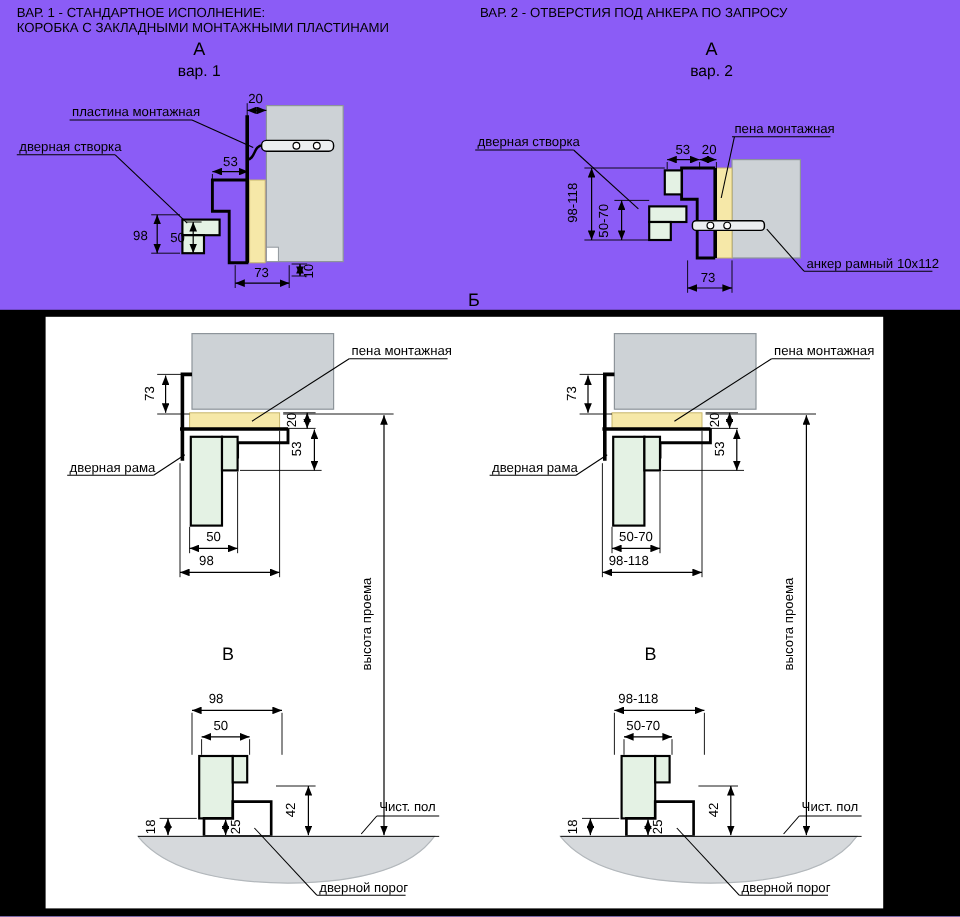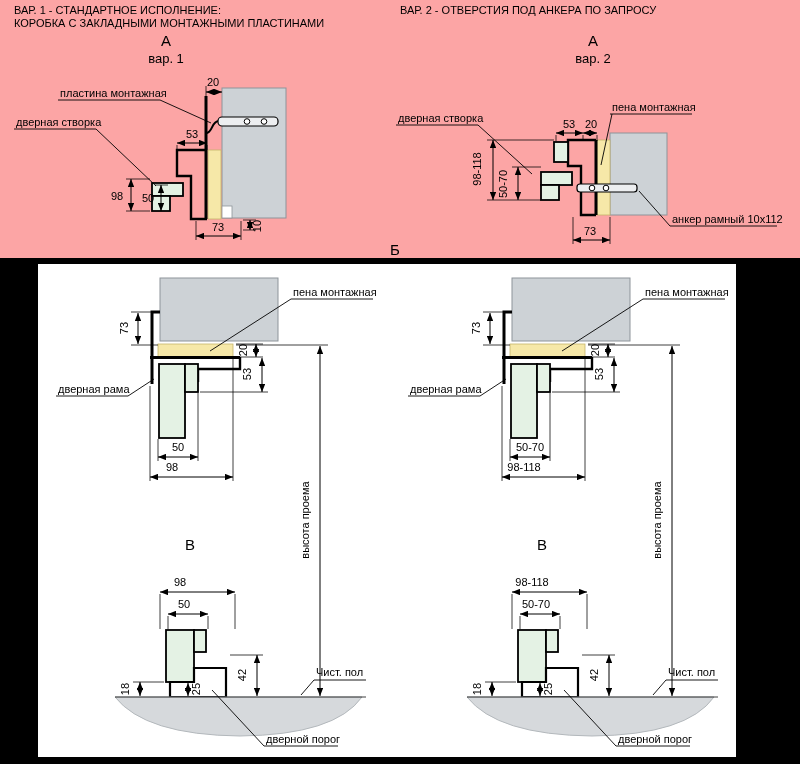--- a/index.html
+++ b/index.html
@@ -1,16 +1,16 @@
 <!DOCTYPE html>
 <html><head>
 <meta charset="utf-8">
 <style>
   html,body{margin:0;padding:0;background:#fff;}
-  .page{position:relative;width:800px;height:764px;background:#fca5a5;overflow:hidden;
+  .page{position:relative;width:800px;height:764px;background:#8b5cf6;overflow:hidden;
         font-family:"Liberation Sans",sans-serif;}
   .bottom{position:absolute;top:258px;left:0;width:800px;height:506px;}
   svg{display:block;}
   .txt{font-family:"Liberation Sans",sans-serif;font-size:11px;fill:#000;}
   .sec{font-family:"Liberation Sans",sans-serif;font-size:15px;fill:#000;}
   .cap{font-family:"Liberation Sans",sans-serif;font-size:13px;fill:#000;}
   .wall{fill:#cdd2d6;stroke:#8d949a;stroke-width:1;}
   .foam{fill:#f6e8a8;stroke:#c5b469;stroke-width:0.8;}
   .leaf{fill:#e4f2e4;stroke:#000;stroke-width:1.8;}
   .metal{fill:#eceef0;stroke:#000;stroke-width:1.2;}

